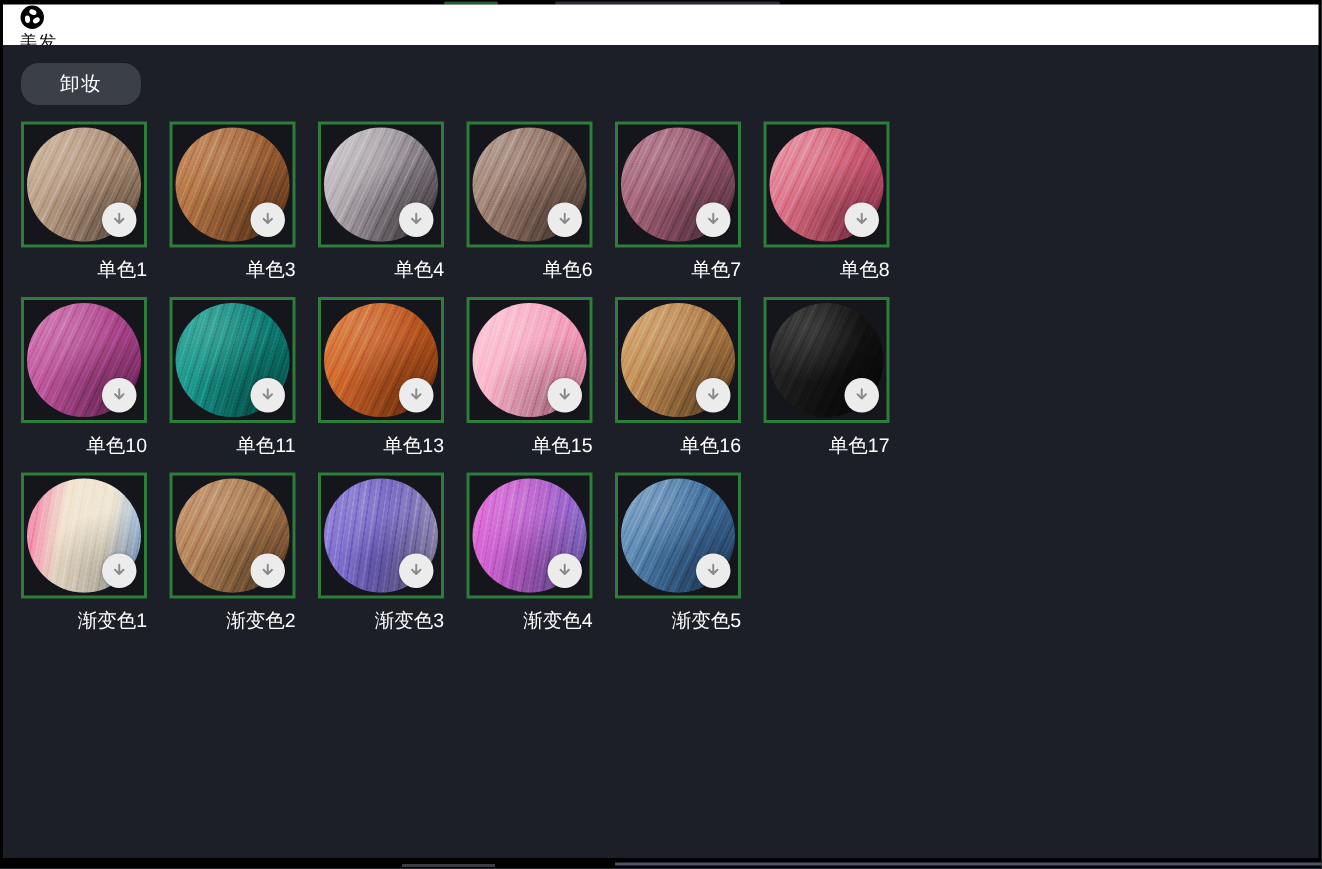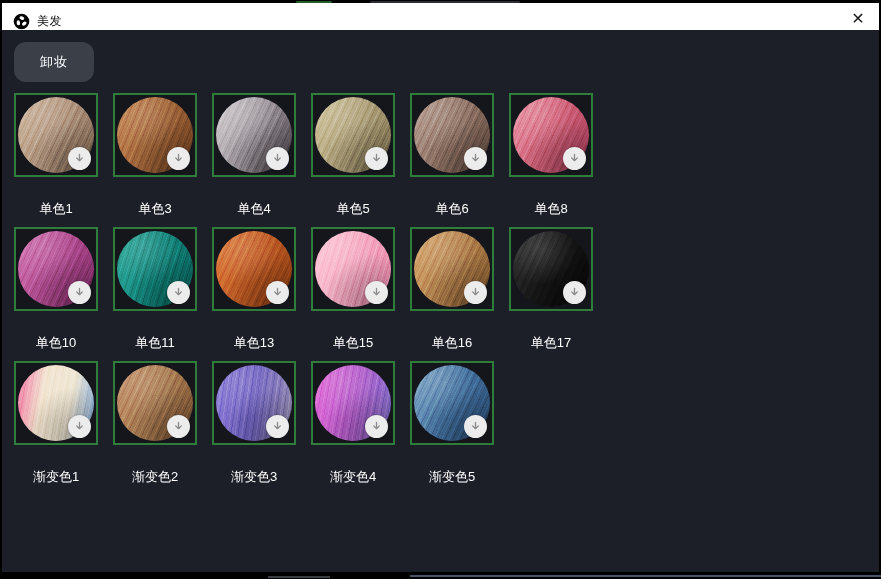--- a/index.html
+++ b/index.html
@@ -17,38 +17,38 @@
   .smudge.green{left:296px;top:1px;width:36px;background:#2d6b33;opacity:.85;}
   .smudge.text{left:370px;top:1px;width:150px;background:#3a4150;opacity:.7;}
   .bottom-strip{position:absolute;left:0;bottom:0;width:881px;height:7px;background:#000;}
   .bbar{position:absolute;left:410px;right:0;top:3px;height:2px;background:var(--bottom-bar,#49536b);}
   .bdash{position:absolute;left:268px;top:4px;width:62px;height:2px;background:#6a6f7a;opacity:.55;}
 
   
   .titlebar{
     position:absolute;left:2px;right:2px;top:3px;height:27px;
     background:var(--titlebar-bg,#fff);
-    display:flex;align-items:flex-end;
-    padding:0 10px 0 11px;box-sizing:border-box;
+    display:flex;align-items:flex-start;
+    padding:0 10px 0 11px;box-sizing:border-box;flex-direction:column;
   }
   .logo{width:17px;height:17px;display:inline-flex;margin-right:7px;flex:0 0 auto;}
   .title{font-size:12px;color:var(--titlebar-text,#111);letter-spacing:.5px;}
   .close{
     margin-left:auto;width:22px;height:22px;line-height:22px;text-align:center;
     font-size:16px;font-weight:300;color:#1a1a1a;cursor:pointer;user-select:none;
   }
 
   
   .content{
     position:absolute;left:2px;right:2px;top:30px;bottom:7px;
     background:var(--bg,#1c1f27);
     padding:12px 0 0 12px;box-sizing:border-box;overflow:hidden;
   }
   .btn{
-    display:block;width:80px;height:40px;border:none;border-radius:12px;
+    display:block;width:80px;height:28px;border:none;border-radius:12px;
     background:var(--button-bg,#3b3f48);color:var(--button-text,#fff);
     font-size:13px;font-family:inherit;cursor:pointer;letter-spacing:1px;
   }
   .grid{
     margin-top:11px;
     display:grid;grid-template-columns:repeat(6,84px);
     column-gap:15px;row-gap:10px;
   }
   .cell{width:84px;}
   .tile{
@@ -79,21 +79,21 @@
     mix-blend-mode:overlay;
   }
   .dl{
     position:absolute;right:5px;bottom:5px;width:23px;height:23px;border-radius:50%;
     background:var(--download-icon-bg,#ececec);
     display:flex;align-items:center;justify-content:center;
     box-shadow:0 0 2px rgba(0,0,0,.35);
   }
   .dl svg{width:13px;height:13px;display:block;}
   .cell-label{
-    margin-top:23px;height:17px;line-height:17px;text-align:center;
+    margin-top:6px;height:17px;line-height:17px;text-align:right;
     font-size:13px;color:var(--label-color,#fff);
   }
 </style>
 </head>
 <body>
 
 <div class="frame">
 
   <div class="top-strip">
     <span class="smudge green"></span>
@@ -154,44 +154,44 @@
       <div class="swatch" style="--grad: linear-gradient(115deg, #d6d1d4, #9b939a, #453d43); --angle: 115deg;"></div>
       <div class="dl">
         <svg viewBox="0 0 24 24">
           <path d="M12 4.5v11M6.8 10.8 12 16l5.2-5.2" fill="none" stroke="#8a8a8a" stroke-width="2.4" stroke-linecap="round" stroke-linejoin="round"></path>
         </svg>
       </div>
     </div>
     <div class="cell-label">单色4</div>
   </div>
 
-  <div class="cell">
-    <div class="tile">
-      <div class="swatch" style="--grad: linear-gradient(115deg, #cfc49a, #ae9f78, #7c6f4f); --angle: 115deg;"></div>
-      <div class="dl">
-        <svg viewBox="0 0 24 24">
-          <path d="M12 4.5v11M6.8 10.8 12 16l5.2-5.2" fill="none" stroke="#8a8a8a" stroke-width="2.4" stroke-linecap="round" stroke-linejoin="round"></path>
-        </svg>
-      </div>
-    </div>
-    <div class="cell-label">单色5</div>
-  </div>
 
   <div class="cell">
     <div class="tile">
       <div class="swatch" style="--grad: linear-gradient(115deg, #b59a8d, #8f7264, #5d473d); --angle: 115deg;"></div>
       <div class="dl">
         <svg viewBox="0 0 24 24">
           <path d="M12 4.5v11M6.8 10.8 12 16l5.2-5.2" fill="none" stroke="#8a8a8a" stroke-width="2.4" stroke-linecap="round" stroke-linejoin="round"></path>
         </svg>
       </div>
     </div>
     <div class="cell-label">单色6</div>
   </div>
 
+  <div class="cell">
+    <div class="tile">
+      <div class="swatch" style="--grad: linear-gradient(115deg, #b5798c, #96586e, #6a3b4d); --angle: 115deg;"></div>
+      <div class="dl">
+        <svg viewBox="0 0 24 24">
+          <path d="M12 4.5v11M6.8 10.8 12 16l5.2-5.2" fill="none" stroke="#8a8a8a" stroke-width="2.4" stroke-linecap="round" stroke-linejoin="round"></path>
+        </svg>
+      </div>
+    </div>
+    <div class="cell-label">单色7</div>
+  </div>
 
   <div class="cell">
     <div class="tile">
       <div class="swatch" style="--grad: linear-gradient(115deg, #ea93a6, #d06077, #a33a58); --angle: 115deg;"></div>
       <div class="dl">
         <svg viewBox="0 0 24 24">
           <path d="M12 4.5v11M6.8 10.8 12 16l5.2-5.2" fill="none" stroke="#8a8a8a" stroke-width="2.4" stroke-linecap="round" stroke-linejoin="round"></path>
         </svg>
       </div>
     </div>

